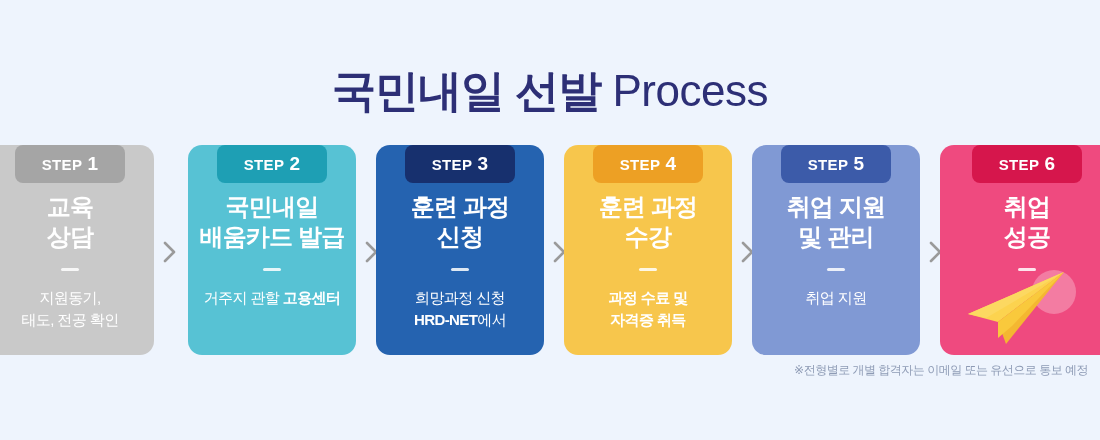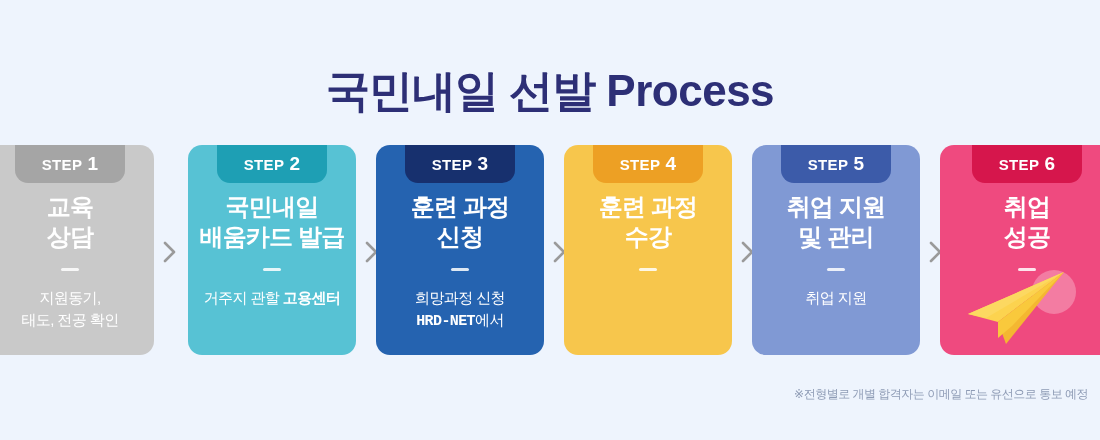--- a/index.html
+++ b/index.html
@@ -21,21 +21,21 @@
     left: 0;
     width: 1100px;
     text-align: center;
     font-size: 44px;
     font-weight: bold;
     letter-spacing: -1px;
     color: #2d2f76;
     white-space: nowrap;
   }
   #page-title .title-en {
-    font-weight: bold;
+    font-weight: normal;
     letter-spacing: -0.5px;
   }
 
   
   #process-row {
     position: absolute;
     top: 145px;
     left: 0;
     width: 1100px;
     height: 210px;
@@ -62,20 +62,21 @@
     height: 38px;
     border-bottom-left-radius: 13px;
     border-bottom-right-radius: 13px;
     color: #ffffff;
     font-size: 16px;
     letter-spacing: 0.4px;
     display: flex;
     align-items: center;
     justify-content: center;
     gap: 5px;
+    border-radius: 8px;
   }
   .step-badge .badge-word { font-weight: bold; font-size: 15px; }
   .step-badge .badge-num  { font-weight: bold; font-size: 19px; }
 
   .step-heading {
     position: absolute;
     top: 47px;
     left: 0;
     width: 100%;
     text-align: center;
@@ -102,21 +103,21 @@
     position: absolute;
     top: 142px;
     left: 0;
     width: 100%;
     text-align: center;
     color: #ffffff;
     font-size: 15px;
     line-height: 1.45;
     letter-spacing: -0.6px;
   }
-  .step-body b { font-weight: bold; font-family: Liberation Mono, monospace; }
+  .step-body b { font-weight: bold; }
   .step-body .ln { display: block; }
 
   
   .step-arrow {
     position: absolute;
     top: 94px;
     width: 22px;
     height: 26px;
     color: #9a9a9a;
   }
@@ -214,20 +215,24 @@
       </svg>
     </div>
     <div class="step-card" style="left: 564px; width: 168px; background: rgb(247, 198, 76);">
       <div class="step-badge" style="background: rgb(237, 160, 36);">
         <span class="badge-word">STEP</span>
         <span class="badge-num">4</span>
       </div>
       <div class="step-heading">훈련 과정
 수강</div>
       <div class="step-divider"></div>
+      <div class="step-body">
+        <span class="ln"><b>과정 수료 및</b></span>
+        <span class="ln"><b>자격증 취득</b></span>
+      </div>
     </div>
     <div class="step-arrow" style="left: 737px; color: rgb(154, 154, 154);">
       <svg viewBox="0 0 22 26" fill="none" xmlns="http://www.w3.org/2000/svg">
         <path d="M6 4 L15 13 L6 22" stroke="currentColor" stroke-width="2.6" stroke-linecap="round" stroke-linejoin="round"></path>
       </svg>
     </div>
     <div class="step-card" style="left: 752px; width: 168px; background: rgb(128, 153, 212);">
       <div class="step-badge" style="background: rgb(60, 91, 169);">
         <span class="badge-word">STEP</span>
         <span class="badge-num">5</span>
@@ -248,21 +253,21 @@
       <div class="step-badge" style="background: rgb(214, 22, 76);">
         <span class="badge-word">STEP</span>
         <span class="badge-num">6</span>
       </div>
       <div class="step-heading">취업
 성공</div>
       <div class="step-divider"></div>
     </div>
   </div>
 
-<div id="footnote" style="color: rgb(142, 155, 181); margin-top: 24px;">※전형별로 개별 합격자는 이메일 또는 유선으로 통보 예정</div>
+<div id="footnote" style="color: rgb(142, 155, 181);">※전형별로 개별 합격자는 이메일 또는 유선으로 통보 예정</div>
 
 <div id="plane-wrap">
     <div id="plane-halo"></div>
     <div id="plane-icon"><svg width="112" height="80" viewBox="0 0 112 80" xmlns="http://www.w3.org/2000/svg">
         <path d="M104 4 L8 46 L38 54 Z" fill="#fcd34f"></path>
         <path d="M104 4 L38 54 L46 76 Z" fill="#f4b731"></path>
         <path d="M104 4 L38 54 L38 70 L52 58 Z" fill="#f9c93c"></path>
         <path d="M104 4 L8 46 L26 50 Z" fill="#fcd861"></path>
       </svg></div>
   </div>

